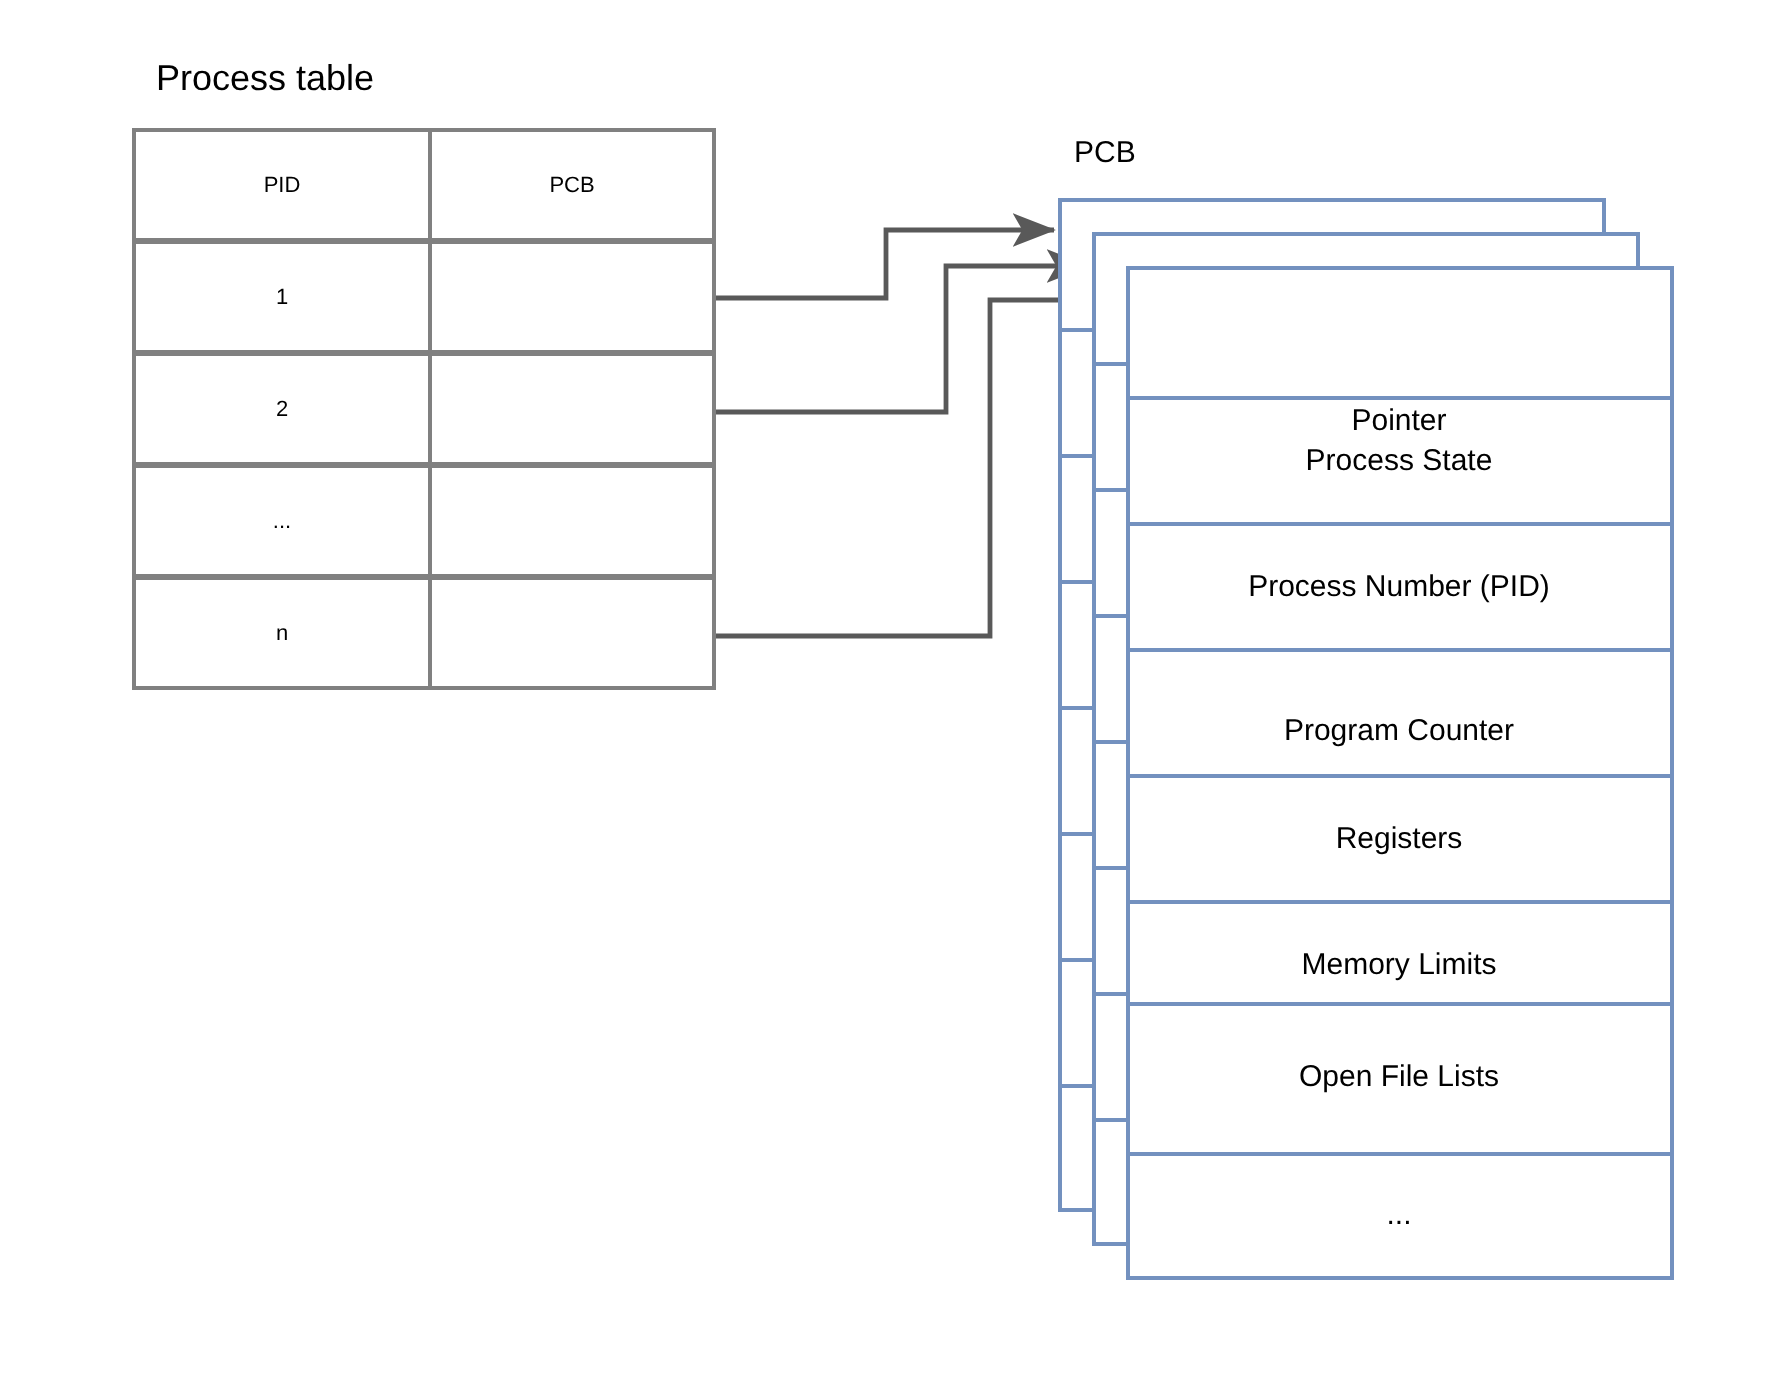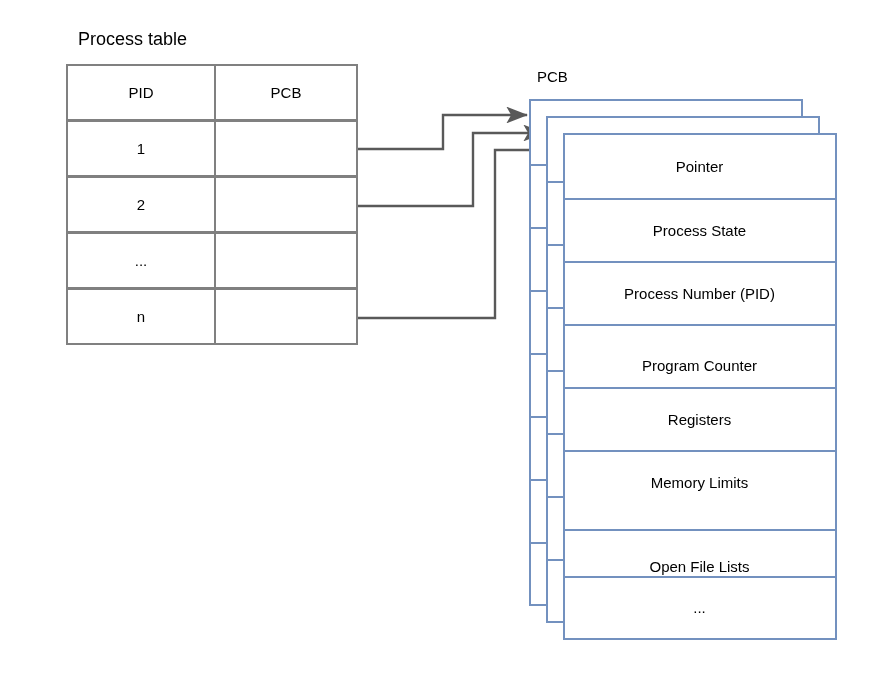--- a/index.html
+++ b/index.html
@@ -45,21 +45,21 @@
     width: 292px;
     box-sizing: border-box;
     border: 2px solid #808080;
     display: flex;
   }
   .proc-table .pcell {
     box-sizing: border-box;
     display: flex;
     align-items: center;
     justify-content: center;
-    font-size: 15px;
+    font-size: 11px;
     line-height: 18px;
   }
   .proc-table .pcell.left {
     width: 148px;
     border-right: 2px solid #808080;
     height: 100%;
   }
   .proc-table .pcell.right {
     width: 140px;
     height: 100%;
@@ -85,21 +85,21 @@
     left: -2.5px;
     box-sizing: border-box;
     border-top: 2.5px solid #7391bf;
     display: flex;
     align-items: center;
     justify-content: center;
     font-size: 15px;
     line-height: 18px;
     white-space: nowrap;
   }
-  .pcb-row.first { border-top: none; }
+  .pcb-row.first { border-top: none; margin-top: 44px; }
 </style>
 </head>
 <body>
 
 <svg id="canvas" viewBox="0 0 888 694" xmlns="http://www.w3.org/2000/svg">
   <defs>
     <marker id="arrowhead" markerWidth="9" markerHeight="7" refX="8.6" refY="3.5" orient="auto" markerUnits="strokeWidth">
       <path d="M0,0 L9,3.5 L0,7 L2,3.5 Z" fill="#595959"></path>
     </marker>
   </defs>
@@ -164,15 +164,15 @@
   <div class="pcb-row" style="top:441px; left:-2.5px; width:274px; height:61px;"></div>
 </div>
 
 <div class="pcb-layer" style="left:563px; top:133px; width:274px; height:507px;">
   <div class="pcb-row first" style="top:0px;   left:-2.5px; width:274px; height:63px;">Pointer</div>
   <div class="pcb-row" style="top:126px; left:-2.5px; width:274px; height:63px;">Process Number (PID)</div>
   <div class="pcb-row" style="top:63px;  left:-2.5px; width:274px; height:63px;">Process State</div>
   <div class="pcb-row" style="top:189px; left:-2.5px; width:274px; height:81px;">Program Counter</div>
   <div class="pcb-row" style="top:252px; left:-2.5px; width:274px; height:63px;">Registers</div>
   <div class="pcb-row" style="top:315px; left:-2.5px; width:274px; height:63px;">Memory Limits</div>
-  <div class="pcb-row" style="top:394px; left:-2.5px; width:274px; height:73px;text-align:center;">Open File Lists</div>
+  <div class="pcb-row" style="top:366px; left:-2.5px; width:274px; height:73px;text-align:center;">Open File Lists</div>
   <div class="pcb-row" style="top:441px; left:-2.5px; width:274px; height:61px;">...</div>
 </div>
 
 </body></html>

